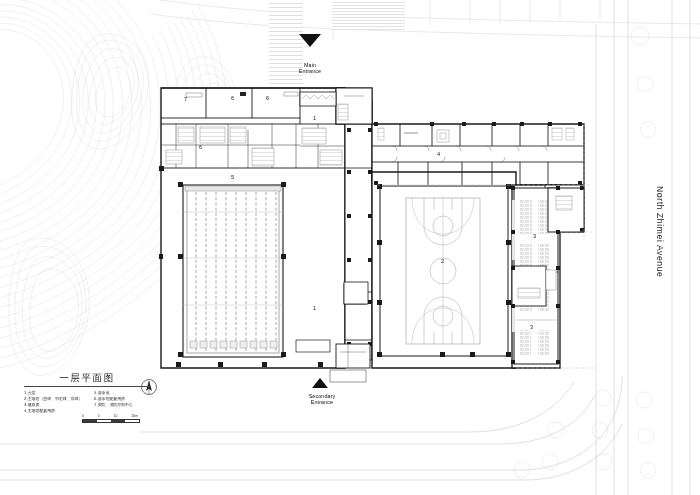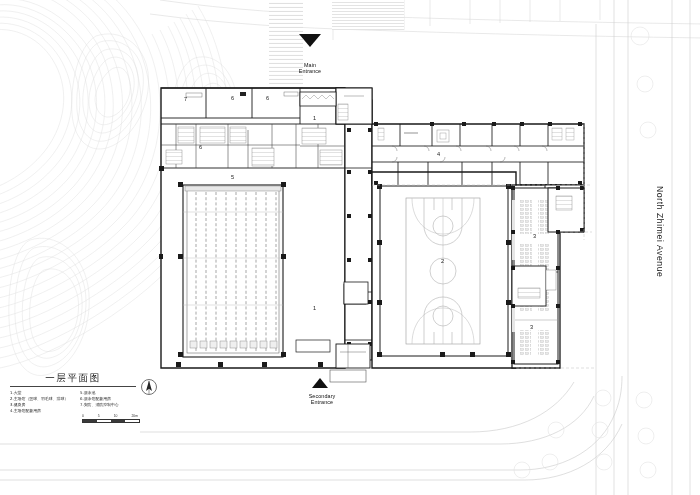--- a/index.html
+++ b/index.html
@@ -10,21 +10,21 @@
 
   
   .lbl{position:absolute;font-family:"Liberation Sans",sans-serif;
        color:#111;white-space:nowrap;line-height:1.15;}
   .entrance{font-size:5.4px;text-align:center;letter-spacing:.1px;}
   .roomnum{font-size:5.6px;color:#222;}
   .street{position:absolute;font-size:8.6px;letter-spacing:.6px;color:#222;
           writing-mode:vertical-rl;text-orientation:mixed;}
 
   
-  #legend{position:absolute;left:10px;top:372px;width:126px;}
+  #legend{position:absolute;left:24px;top:372px;width:126px;}
   #legend .title{font-family:"Liberation Serif",serif;font-size:9.5px;
         text-align:center;letter-spacing:1.6px;color:#111;padding-bottom:1px;}
   #legend .rule{border-top:.7px solid #444;width:100%;margin:0 0 3px 0;}
   #legend .cols{display:flex;gap:6px;}
   #legend .col{font-size:3.9px;line-height:1.55;color:#1d1d1d;
         font-family:"DejaVu Sans",sans-serif;}
   #legend .col div{white-space:nowrap;}
   #legend .col.c1{width:64px;white-space:normal;}
   #legend .col.c1 div{white-space:normal;}
 

